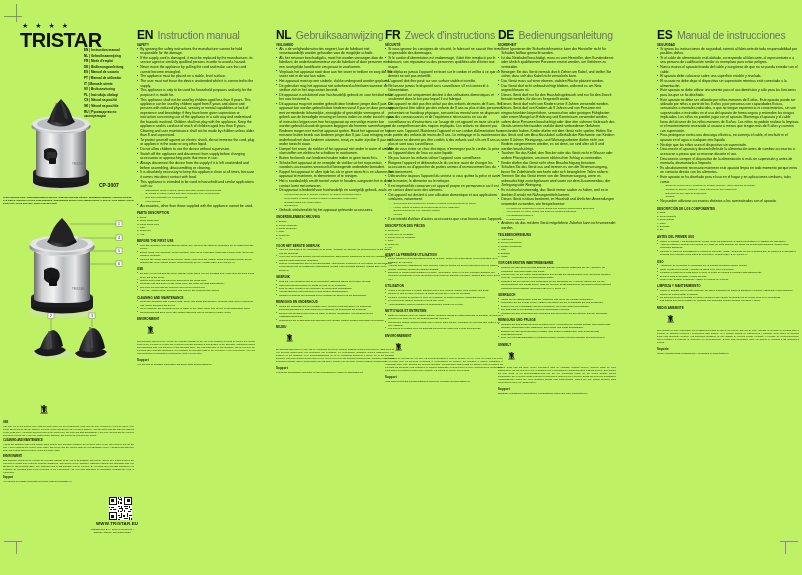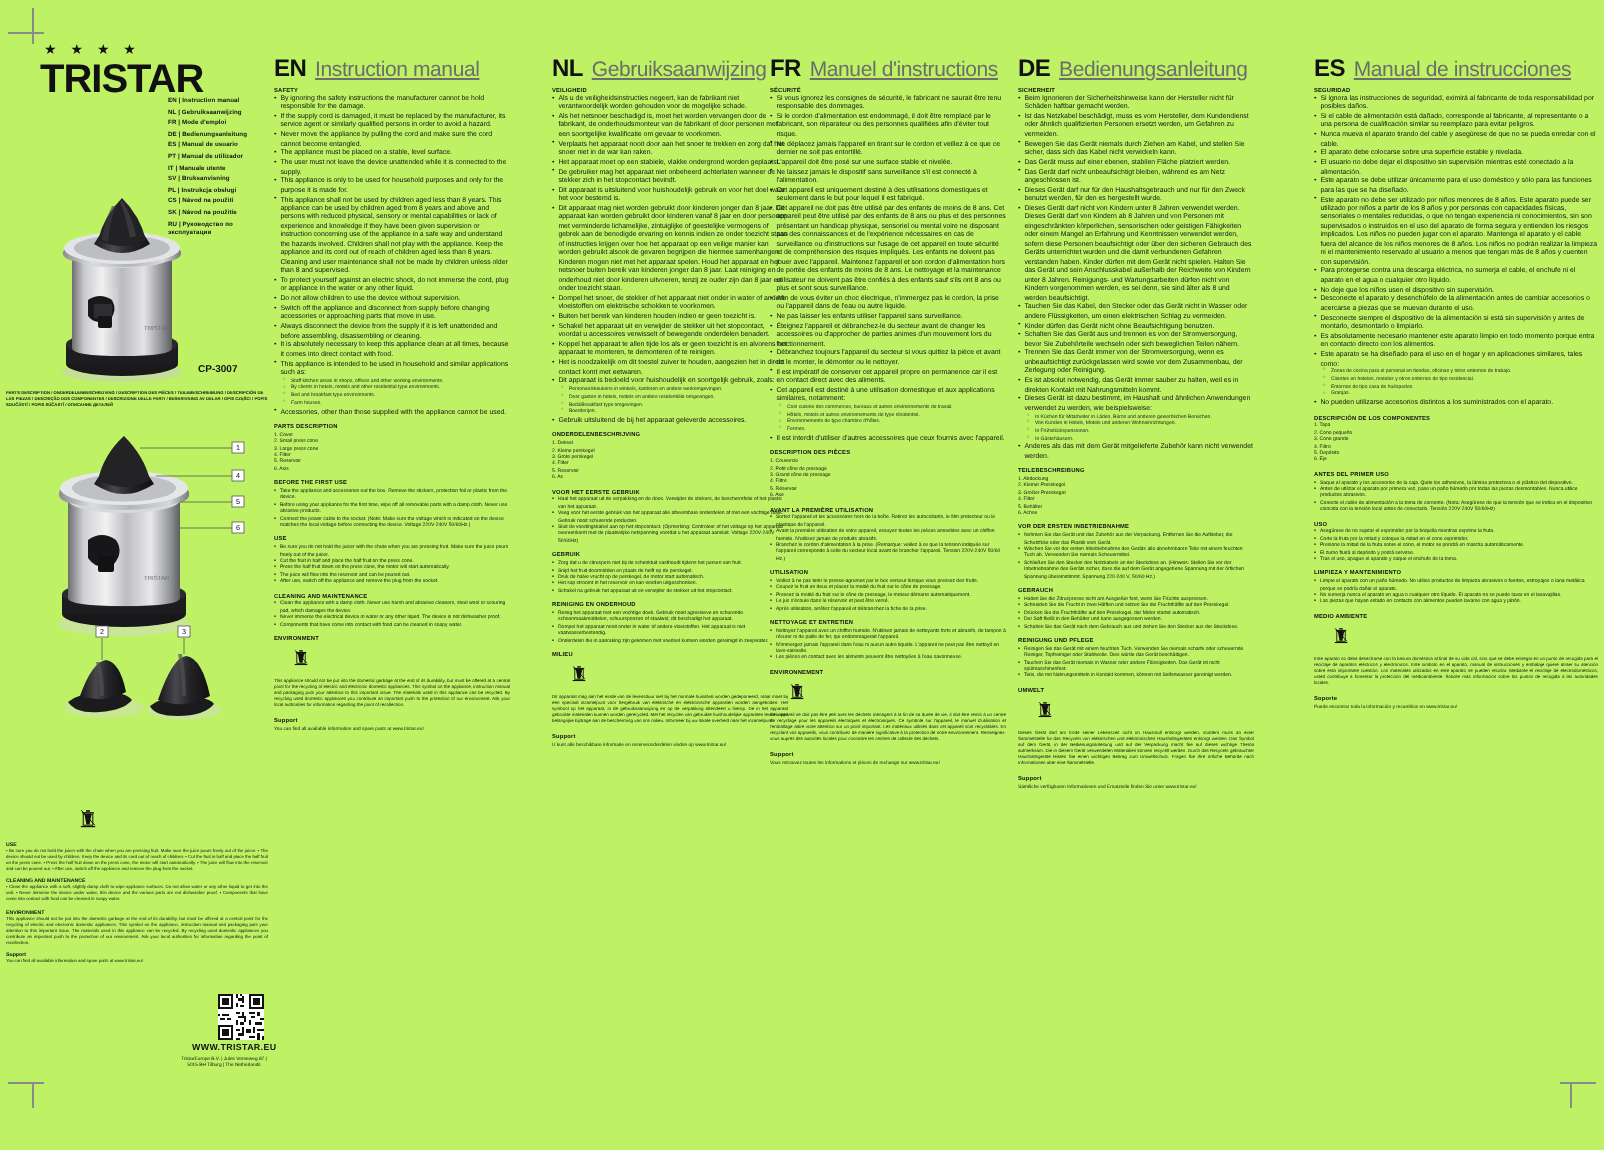--- a/index.html
+++ b/index.html
@@ -45,25 +45,25 @@
   .bottomtext{position:absolute;left:3px;top:418px;width:131px;}
   .bottomtext .h{font-size:2.6px;font-weight:bold;line-height:4px;color:#111;margin-top:2.6px;}
   .bottomtext .p{font-size:2.2px;line-height:3px;color:#111;text-align:justify;}
 
   .qrbox{position:absolute;left:109px;top:497px;width:23px;height:23px;}
   .weburl{position:absolute;left:96px;top:521px;width:40px;text-align:center;font-size:4.4px;font-weight:bold;letter-spacing:0.2px;color:#111;}
   .addr{position:absolute;left:88px;top:528px;width:48px;text-align:center;font-size:2.4px;line-height:3.4px;color:#111;}
 
   
   .col{position:absolute;top:28px;width:118px;height:520px;overflow:hidden;}
-  .c1{left:137px;} .c2{left:261px;margin-left:15px;} .c3{left:385px;} .c4{left:509px;} .c5{left:657px;width:142px;}
+  .c1{left:137px;} .c2{left:261px;margin-left:15px;} .c3{left:385px;} .c4{left:498px;} .c5{left:657px;width:142px;}
 
   .lang-head{margin:0 0 1.5px 0;line-height:11px;}
   .lang-head .code{font-size:12px;font-weight:bold;color:#111;letter-spacing:-0.3px;}
-  .lang-head .ttl{font-size:10.5px;color:#6d6d6d;letter-spacing:-0.2px;text-decoration:underline;}
+  .lang-head .ttl{font-size:10.5px;color:#6d6d6d;letter-spacing:-0.2px;}
 
   .sec{font-size:2.9px;font-weight:bold;line-height:4.3px;color:#111;margin-top:3px;letter-spacing:0.1px;}
   .sec.first{margin-top:0.5px;}
   .bullets{margin:0;padding:0;list-style:none;}
   .bullets li{position:relative;font-size:3.45px;line-height:4.45px;color:#111;padding-left:3.2px;margin-bottom:0.3px;}
   .bullets li:before{content:"\2022";position:absolute;left:0;top:-0.2px;font-size:3.6px;}
   .bullets li.sub{font-size:2.5px;line-height:3.4px;padding-left:6px;margin-left:2.5px;color:#222;}
   .bullets li.sub:before{content:"\25CB";font-size:2.1px;left:2px;top:0.2px;}
   .para{font-size:2.4px;line-height:3.3px;color:#111;text-align:justify;margin:0.6px 0;}
   .para.sm{font-size:2.25px;line-height:3.1px;}
@@ -453,21 +453,21 @@
             <line x1="0.6" y1="1.1" x2="7.4" y2="8.6" stroke="#111" stroke-width="0.5"></line>
           </svg><div class="para sm">Dit apparaat mag aan het einde van de levensduur niet bij het normale huisafval worden gedeponeerd, maar moet bij een speciaal inzamelpunt voor hergebruik van elektrische en elektronische apparaten worden aangeboden. Het symbool op het apparaat, in de gebruiksaanwijzing en op de verpakking attendeert u hierop. De in het apparaat gebruikte materialen kunnen worden gerecycled. Met het recyclen van gebruikte huishoudelijke apparaten levert u een belangrijke bijdrage aan de bescherming van ons milieu. Informeer bij uw lokale overheid naar het inzamelpunt.</div></div>
         <div class="sec">Support</div>
         <div class="para">U kunt alle beschikbare informatie en reserveonderdelen vinden op www.tristar.eu!</div>
       </div>
   </div>
 
   <div class="col c3">
     <div class="lang-head">
       <span class="code">FR</span>
-      <span class="ttl">Manuel d'instructions</span>
+      <span class="ttl">Zweck d'instructions</span>
     </div>
     <div class="body">
         <div class="sec first">SÉCURITÉ</div>
         <ul class="bullets">
           <li>Si vous ignorez les consignes de sécurité, le fabricant ne saurait être tenu responsable des dommages.</li>
           <li>Si le cordon d'alimentation est endommagé, il doit être remplacé par le fabricant, son réparateur ou des personnes qualifiées afin d'éviter tout risque.</li>
           <li>Ne déplacez jamais l'appareil en tirant sur le cordon et veillez à ce que ce dernier ne soit pas entortillé.</li>
           <li>L'appareil doit être posé sur une surface stable et nivelée.</li>
           <li>Ne laissez jamais le dispositif sans surveillance s'il est connecté à l'alimentation.</li>
           <li>Cet appareil est uniquement destiné à des utilisations domestiques et seulement dans le but pour lequel il est fabriqué.</li>

